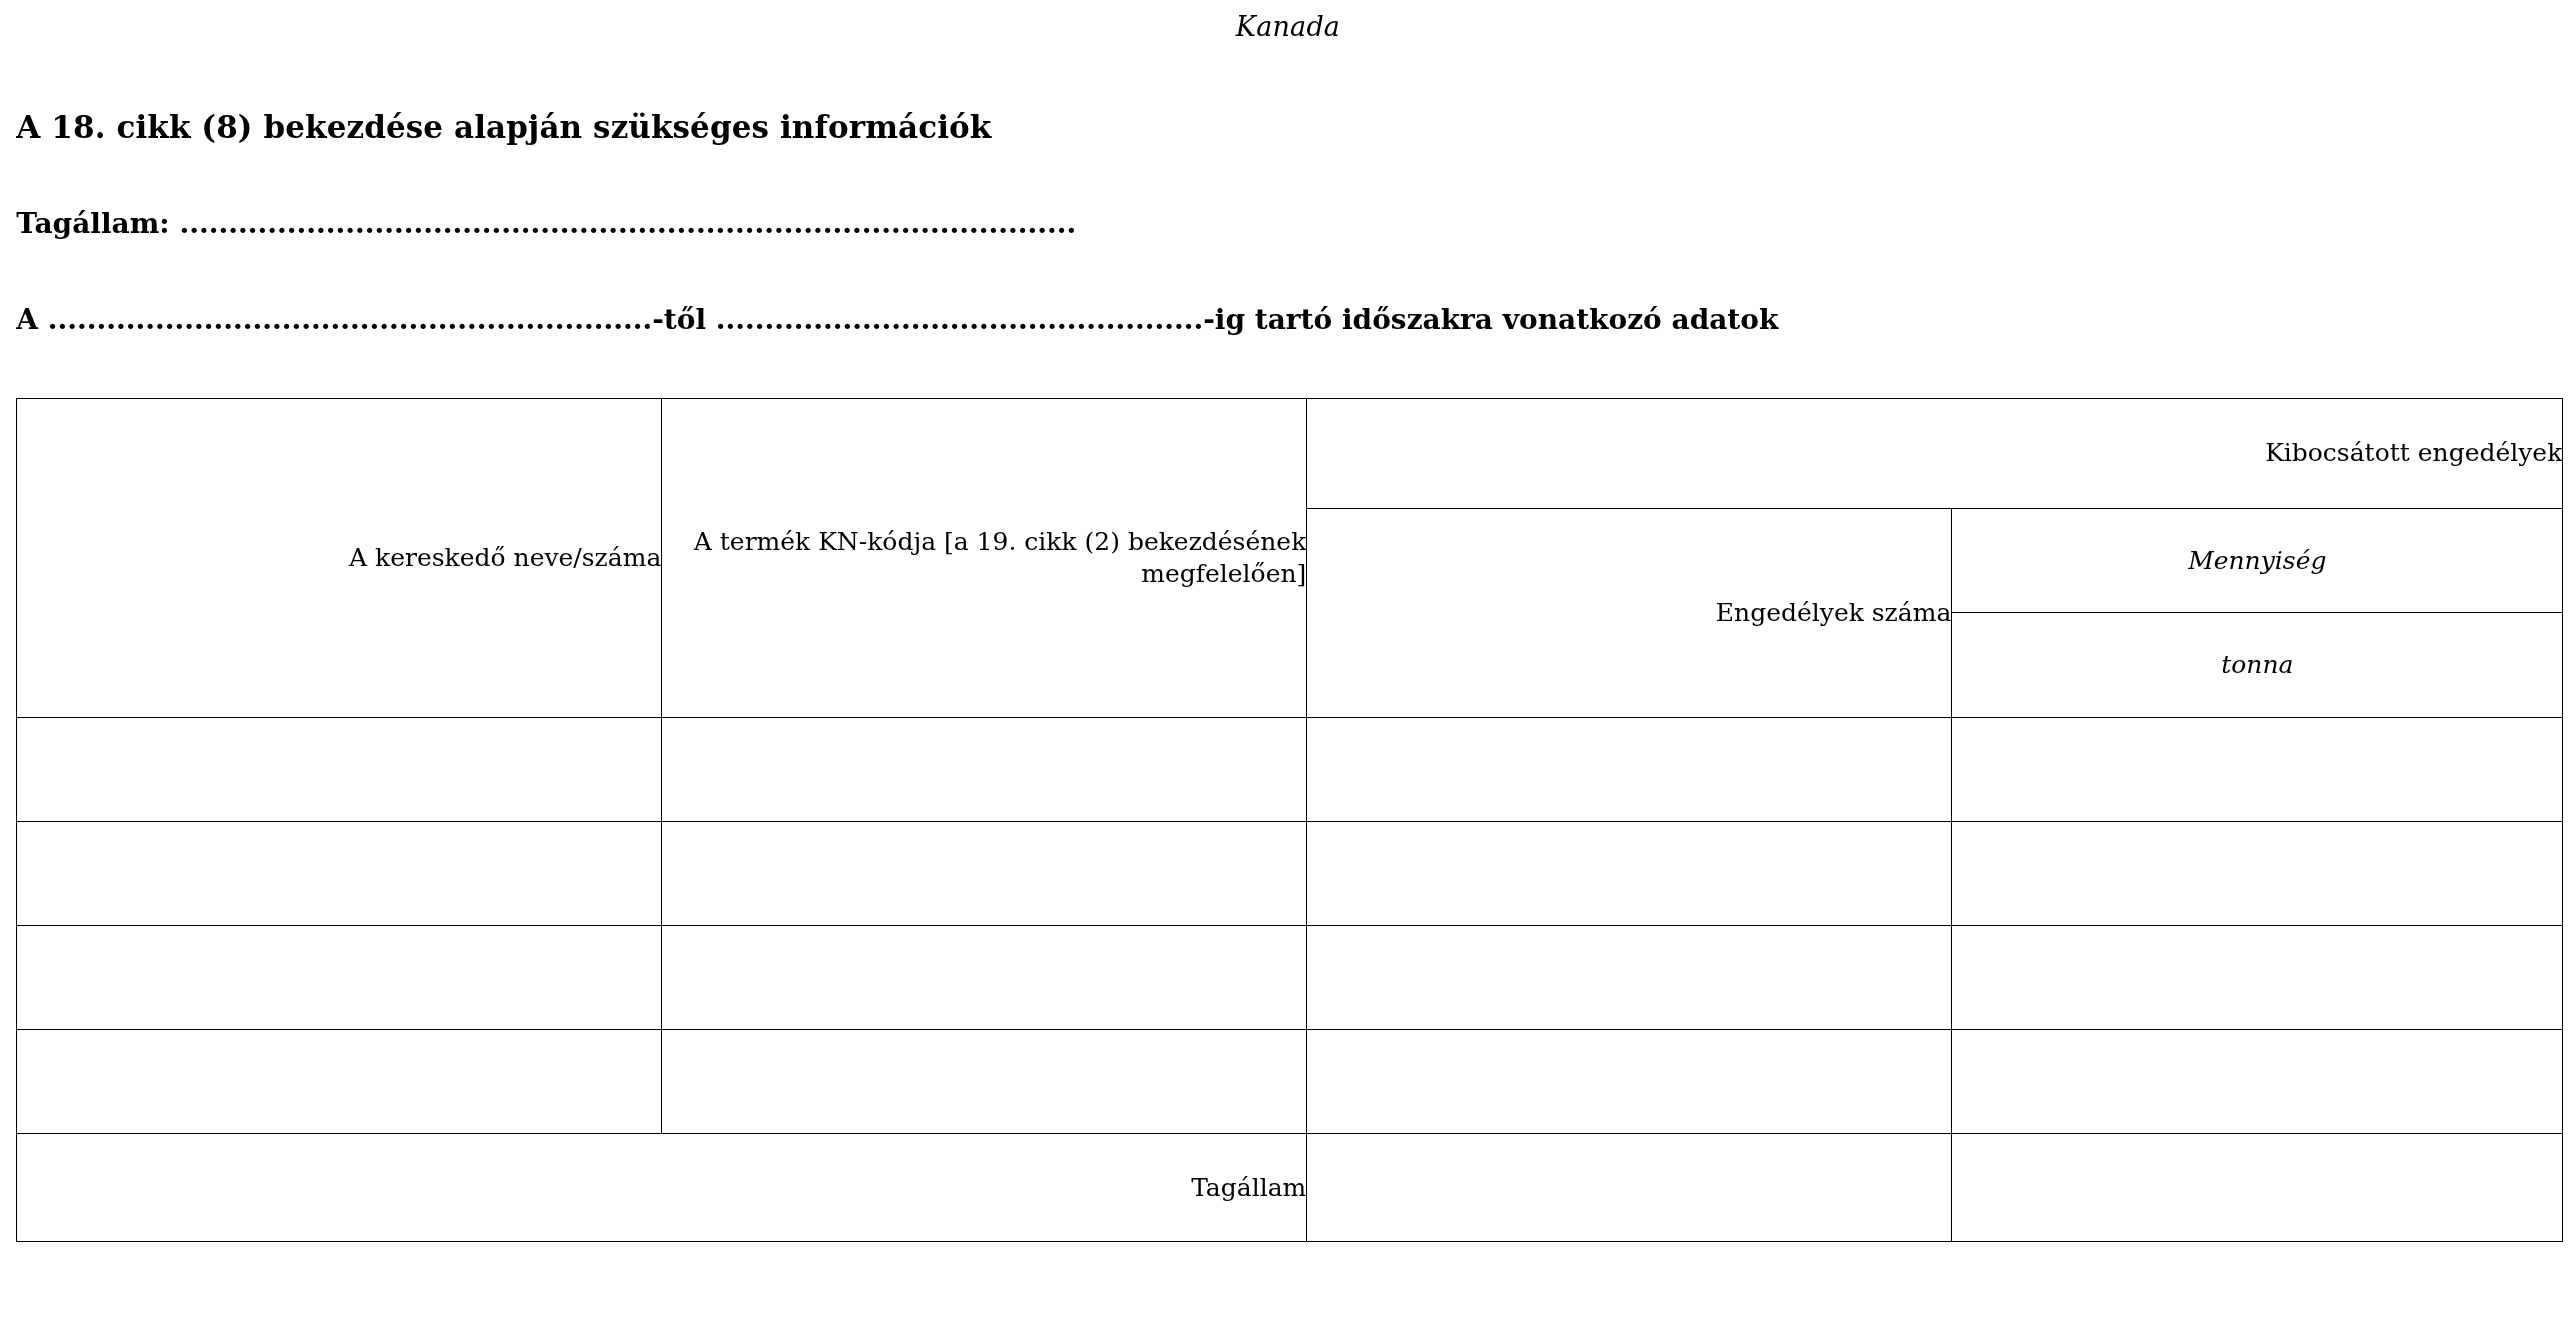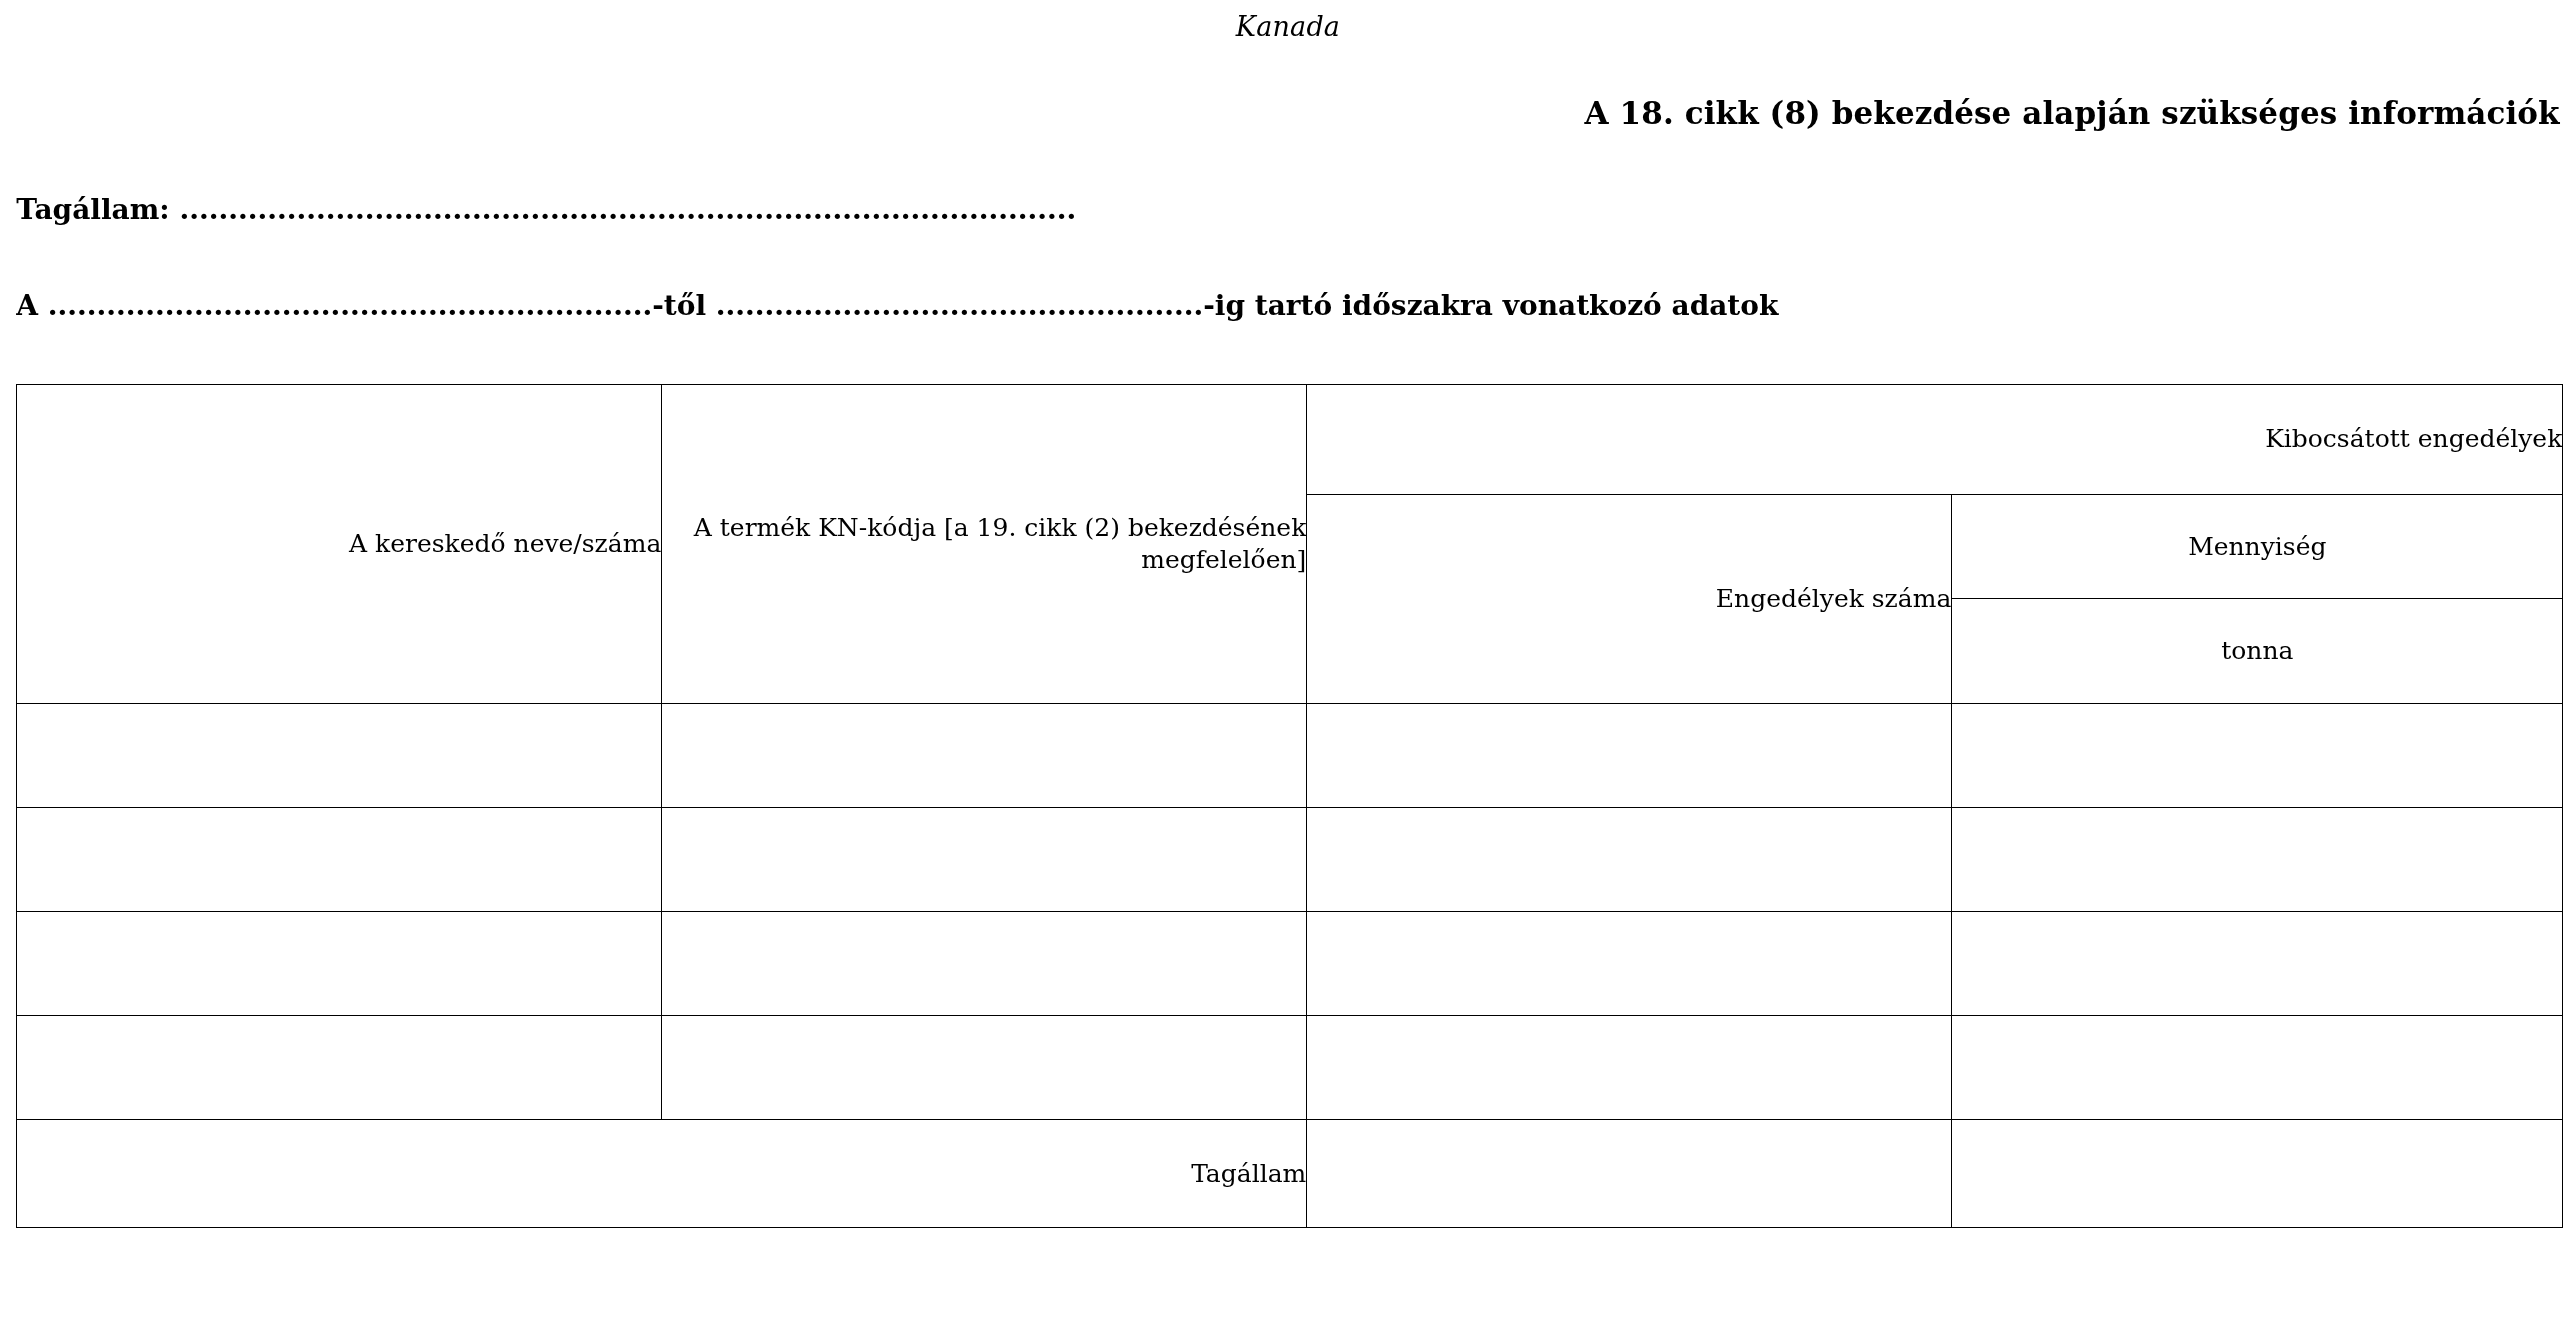--- a/index.html
+++ b/index.html
@@ -23,24 +23,24 @@
   }
   .country {
     text-align: center;
     font-style: italic;
     font-size: 27px;
     line-height: 1;
     padding-top: 12.7px;
     letter-spacing: 0.2px;
   }
   .doc-title {
-    text-align: right;
+    text-align: left;
     font-weight: bold;
     font-size: 31px;
-    margin-top: 55px;
+    margin-top: 69px;
     letter-spacing: 0.1px;
   }
   .field-line {
     font-size: 28px;
     margin-top: 62px;
     white-space: nowrap;
     font-weight: bold;
   }
   .field-line.second {
     margin-top: 63px;
@@ -76,20 +76,21 @@
   .sub-head {
     height: 208px;
   }
   .qty-wrap {
     display: flex;
     flex-direction: column;
     height: 100%;
   }
   .qty-cell {
     padding: 0;
+    font-style: italic;
   }
   .qty-part {
     flex: 1 1 50%;
     display: flex;
     align-items: center;
     justify-content: center;
   }
   .qty-part.top {
     border-bottom: 1.8px solid #000000;
   }

